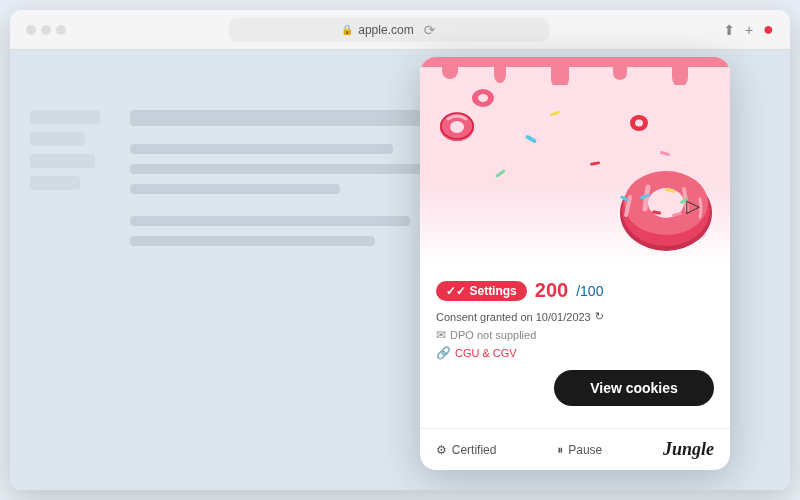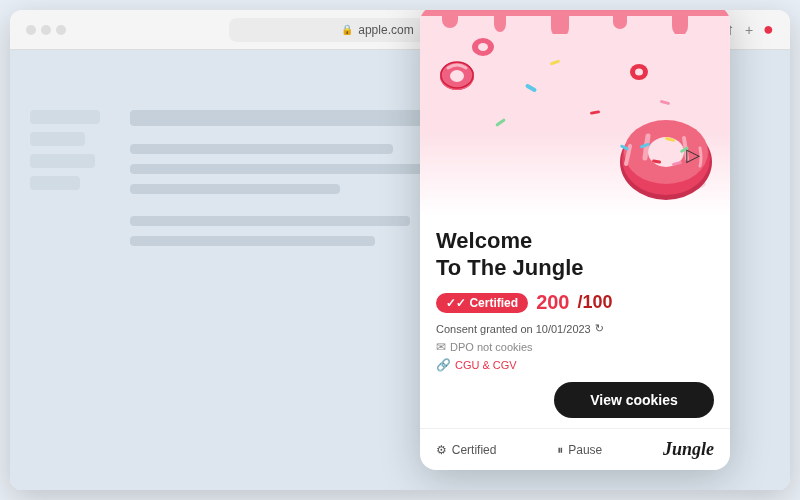--- a/index.html
+++ b/index.html
@@ -212,21 +212,21 @@
       font-weight: 600;
       display: flex; align-items: center; gap: 4px;
     }
 
     .score-text {
       font-size: 20px;
       font-weight: 700;
       color: #e8334a;
     }
     .score-total {
-      font-size: 18px; color: #b91c1c; font-weight: 700;
+      font-size: 14px; color: #0369a1; font-weight: 400;
     }
 
     .consent-date {
       font-size: 11px;
       color: #555;
       margin-bottom: 5px;
       display: flex; align-items: center; gap: 4px;
     }
 
     .dpo-line {
@@ -246,21 +246,21 @@
       display: block;
       background: #1a1a1a;
       color: #fff;
       border: none;
       border-radius: 24px;
       padding: 10px 20px;
       font-size: 14px;
       font-weight: 600;
       cursor: pointer;
       text-align: center;
-      margin: 0 0 0 auto;
+      margin: 0 0 12px auto;
       width: 160px;
       margin-left: auto;
       margin-right: 0;
     }
 
     .cookies-row {
       display: flex;
       justify-content: flex-end;
       margin-bottom: 10px;
     }
@@ -415,42 +415,38 @@
         <div class="sprinkle s-yellow" style="width:10px;height:3px;left:130px;top:55px;--rot:-20deg;"></div>
         <div class="sprinkle s-pink" style="width:10px;height:3px;left:240px;top:95px;--rot:15deg;"></div>
         <div class="sprinkle s-green" style="width:11px;height:3px;left:75px;top:115px;--rot:-35deg;"></div>
         <div class="sprinkle s-blue" style="width:9px;height:3px;left:200px;top:140px;--rot:25deg;"></div>
         <div class="sprinkle s-red" style="width:10px;height:3px;left:170px;top:105px;--rot:-10deg;"></div>
 
         <div class="cursor-arrow">▷</div>
       </div>
 
       <div class="popup-body">
-        <div class="popup-title">
-          <span>Welcome</span><br>
-          <span>To The Jungle</span>
-        </div>
 
         <div class="popup-badges">
           <span class="certified-badge">
             <span>✓</span>
-            <span style="margin-left:-4px;">✓ Certified</span>
+            <span style="margin-left:-4px;">✓ Settings</span>
           </span>
           <span class="score-text">200</span>
             <span class="score-total">/100</span>
         </div>
 
         <div class="consent-date">
           <span>Consent granted on 10/01/2023</span>
           <span>↻</span>
         </div>
 
         <div class="dpo-line">
           <span style="font-size:12px;">✉</span>
-          <span>DPO not cookies</span>
+          <span>DPO not supplied</span>
         </div>
 
         <div class="cgu-line">
           <span style="font-size:12px;">🔗</span>
           <span>CGU &amp; CGV</span>
         </div>
 
         <div class="cookies-row">
           <button class="view-cookies-btn">View cookies</button>
         </div>

